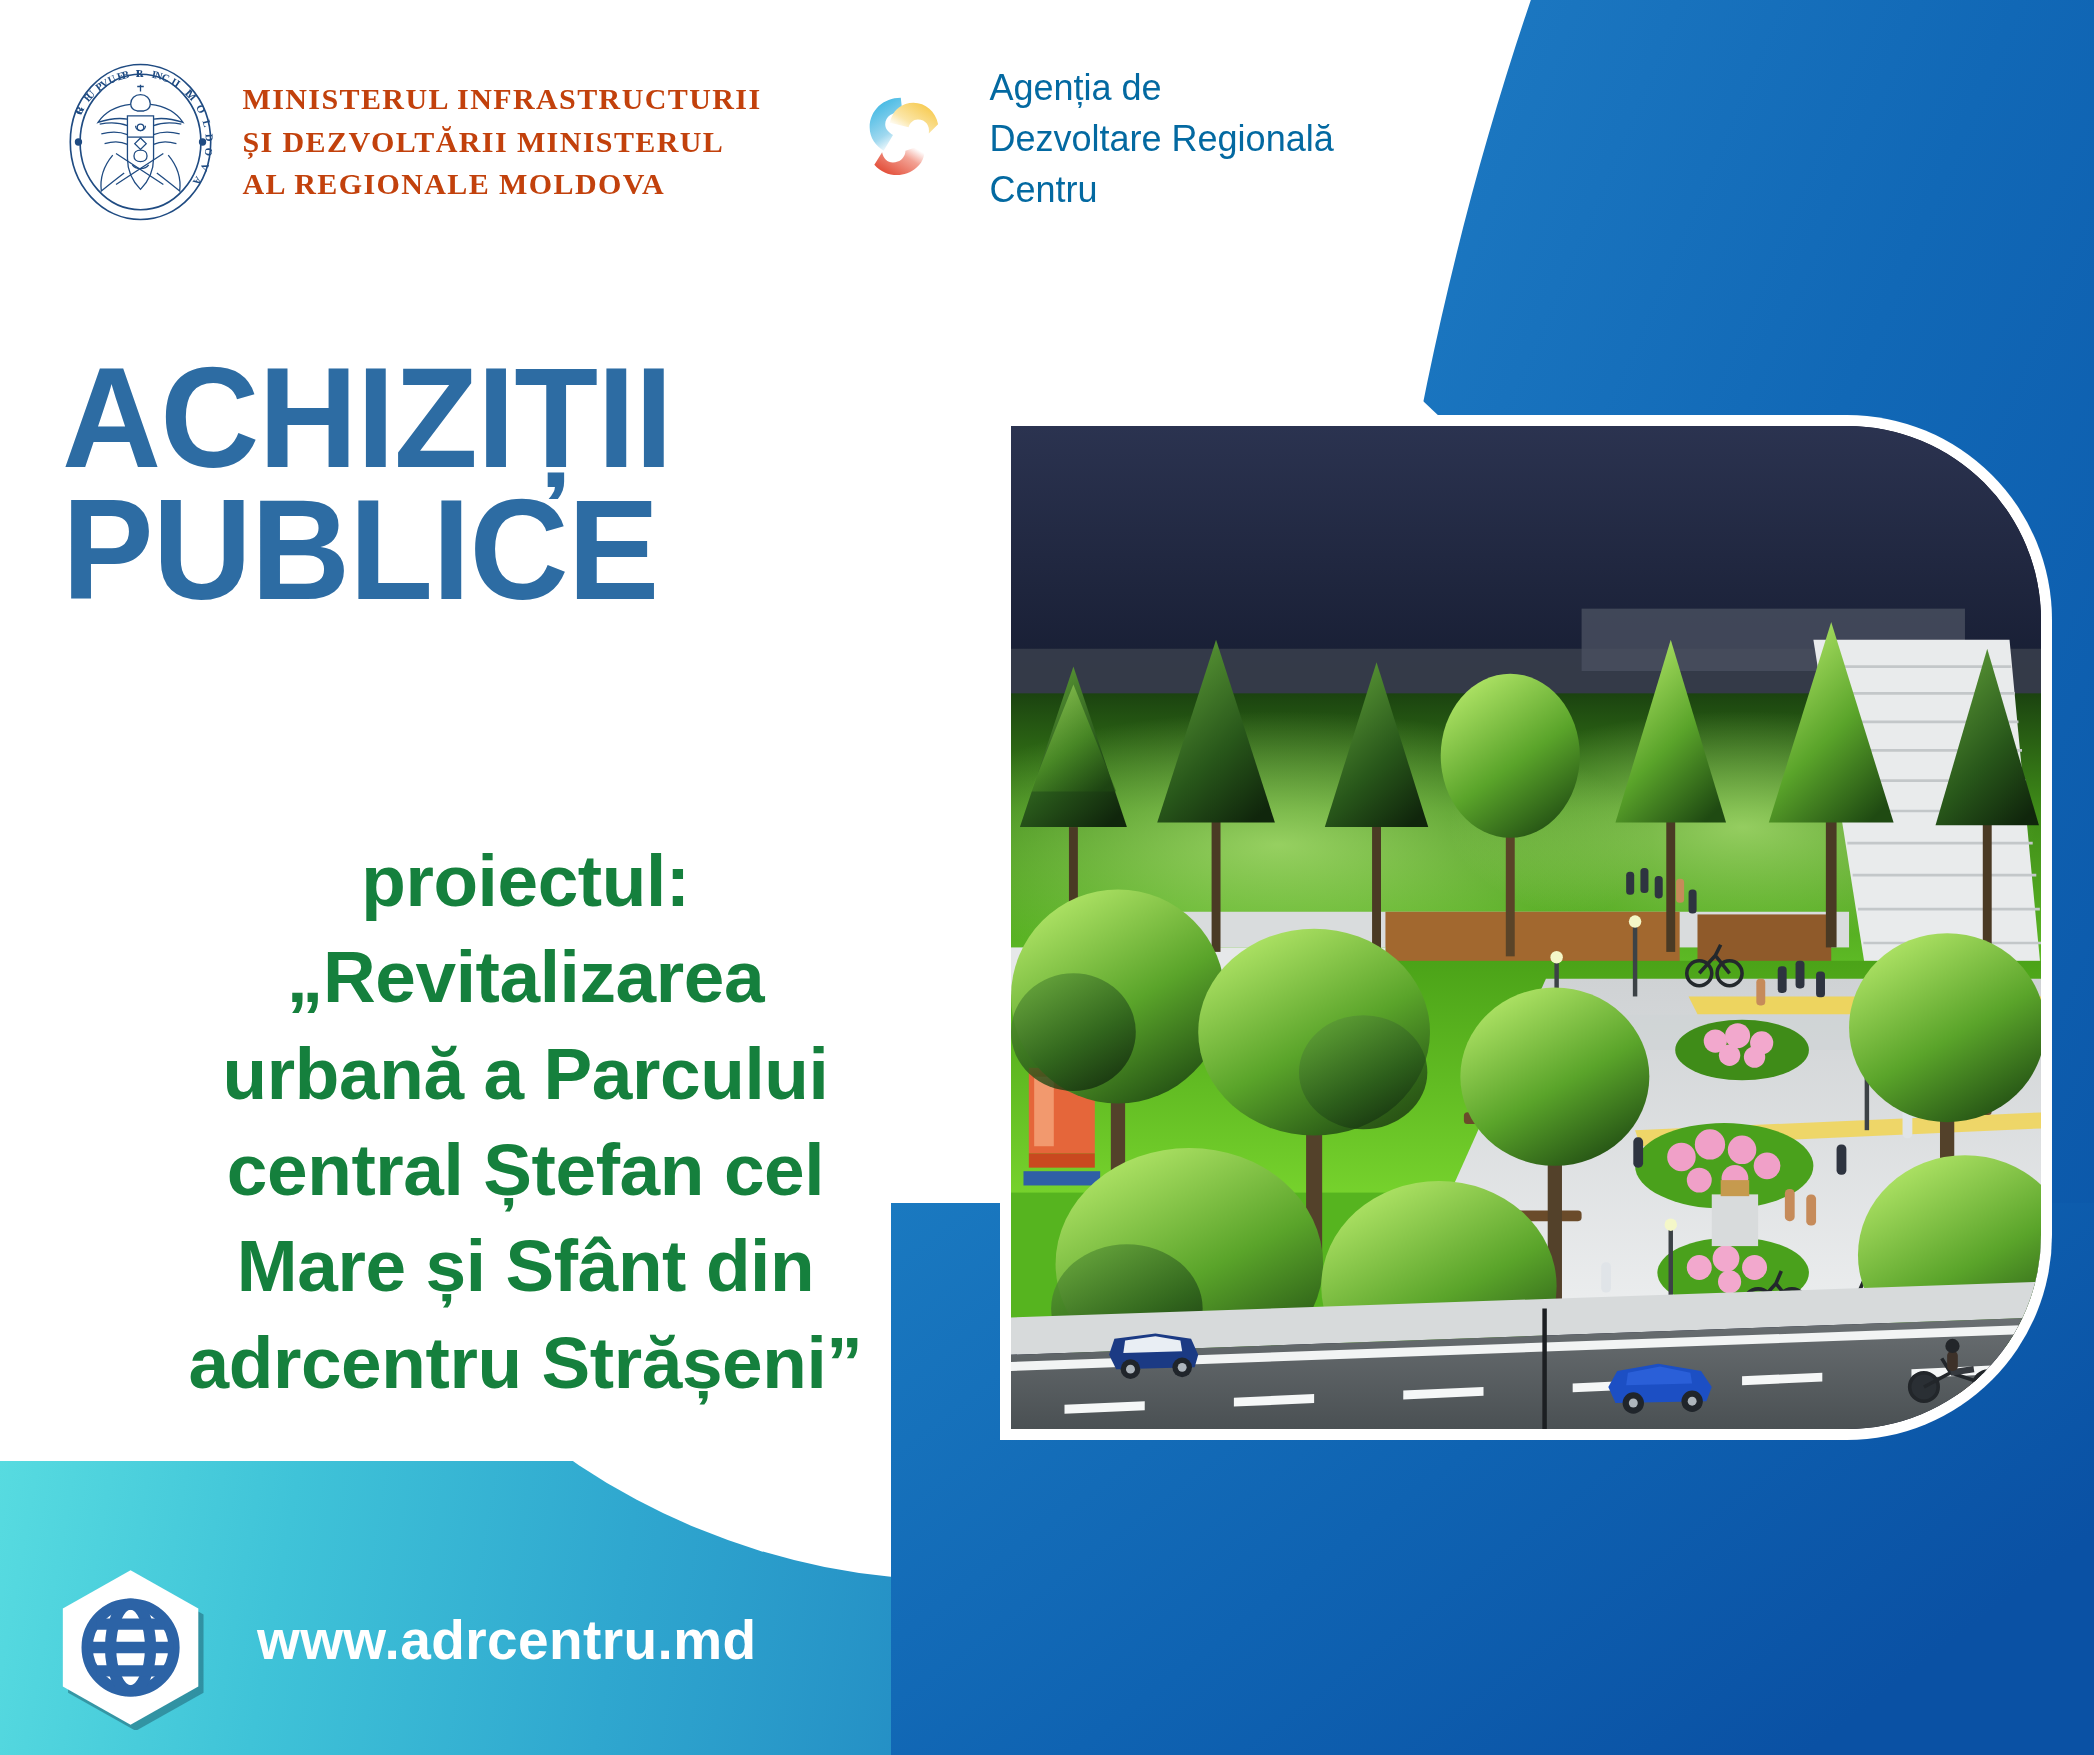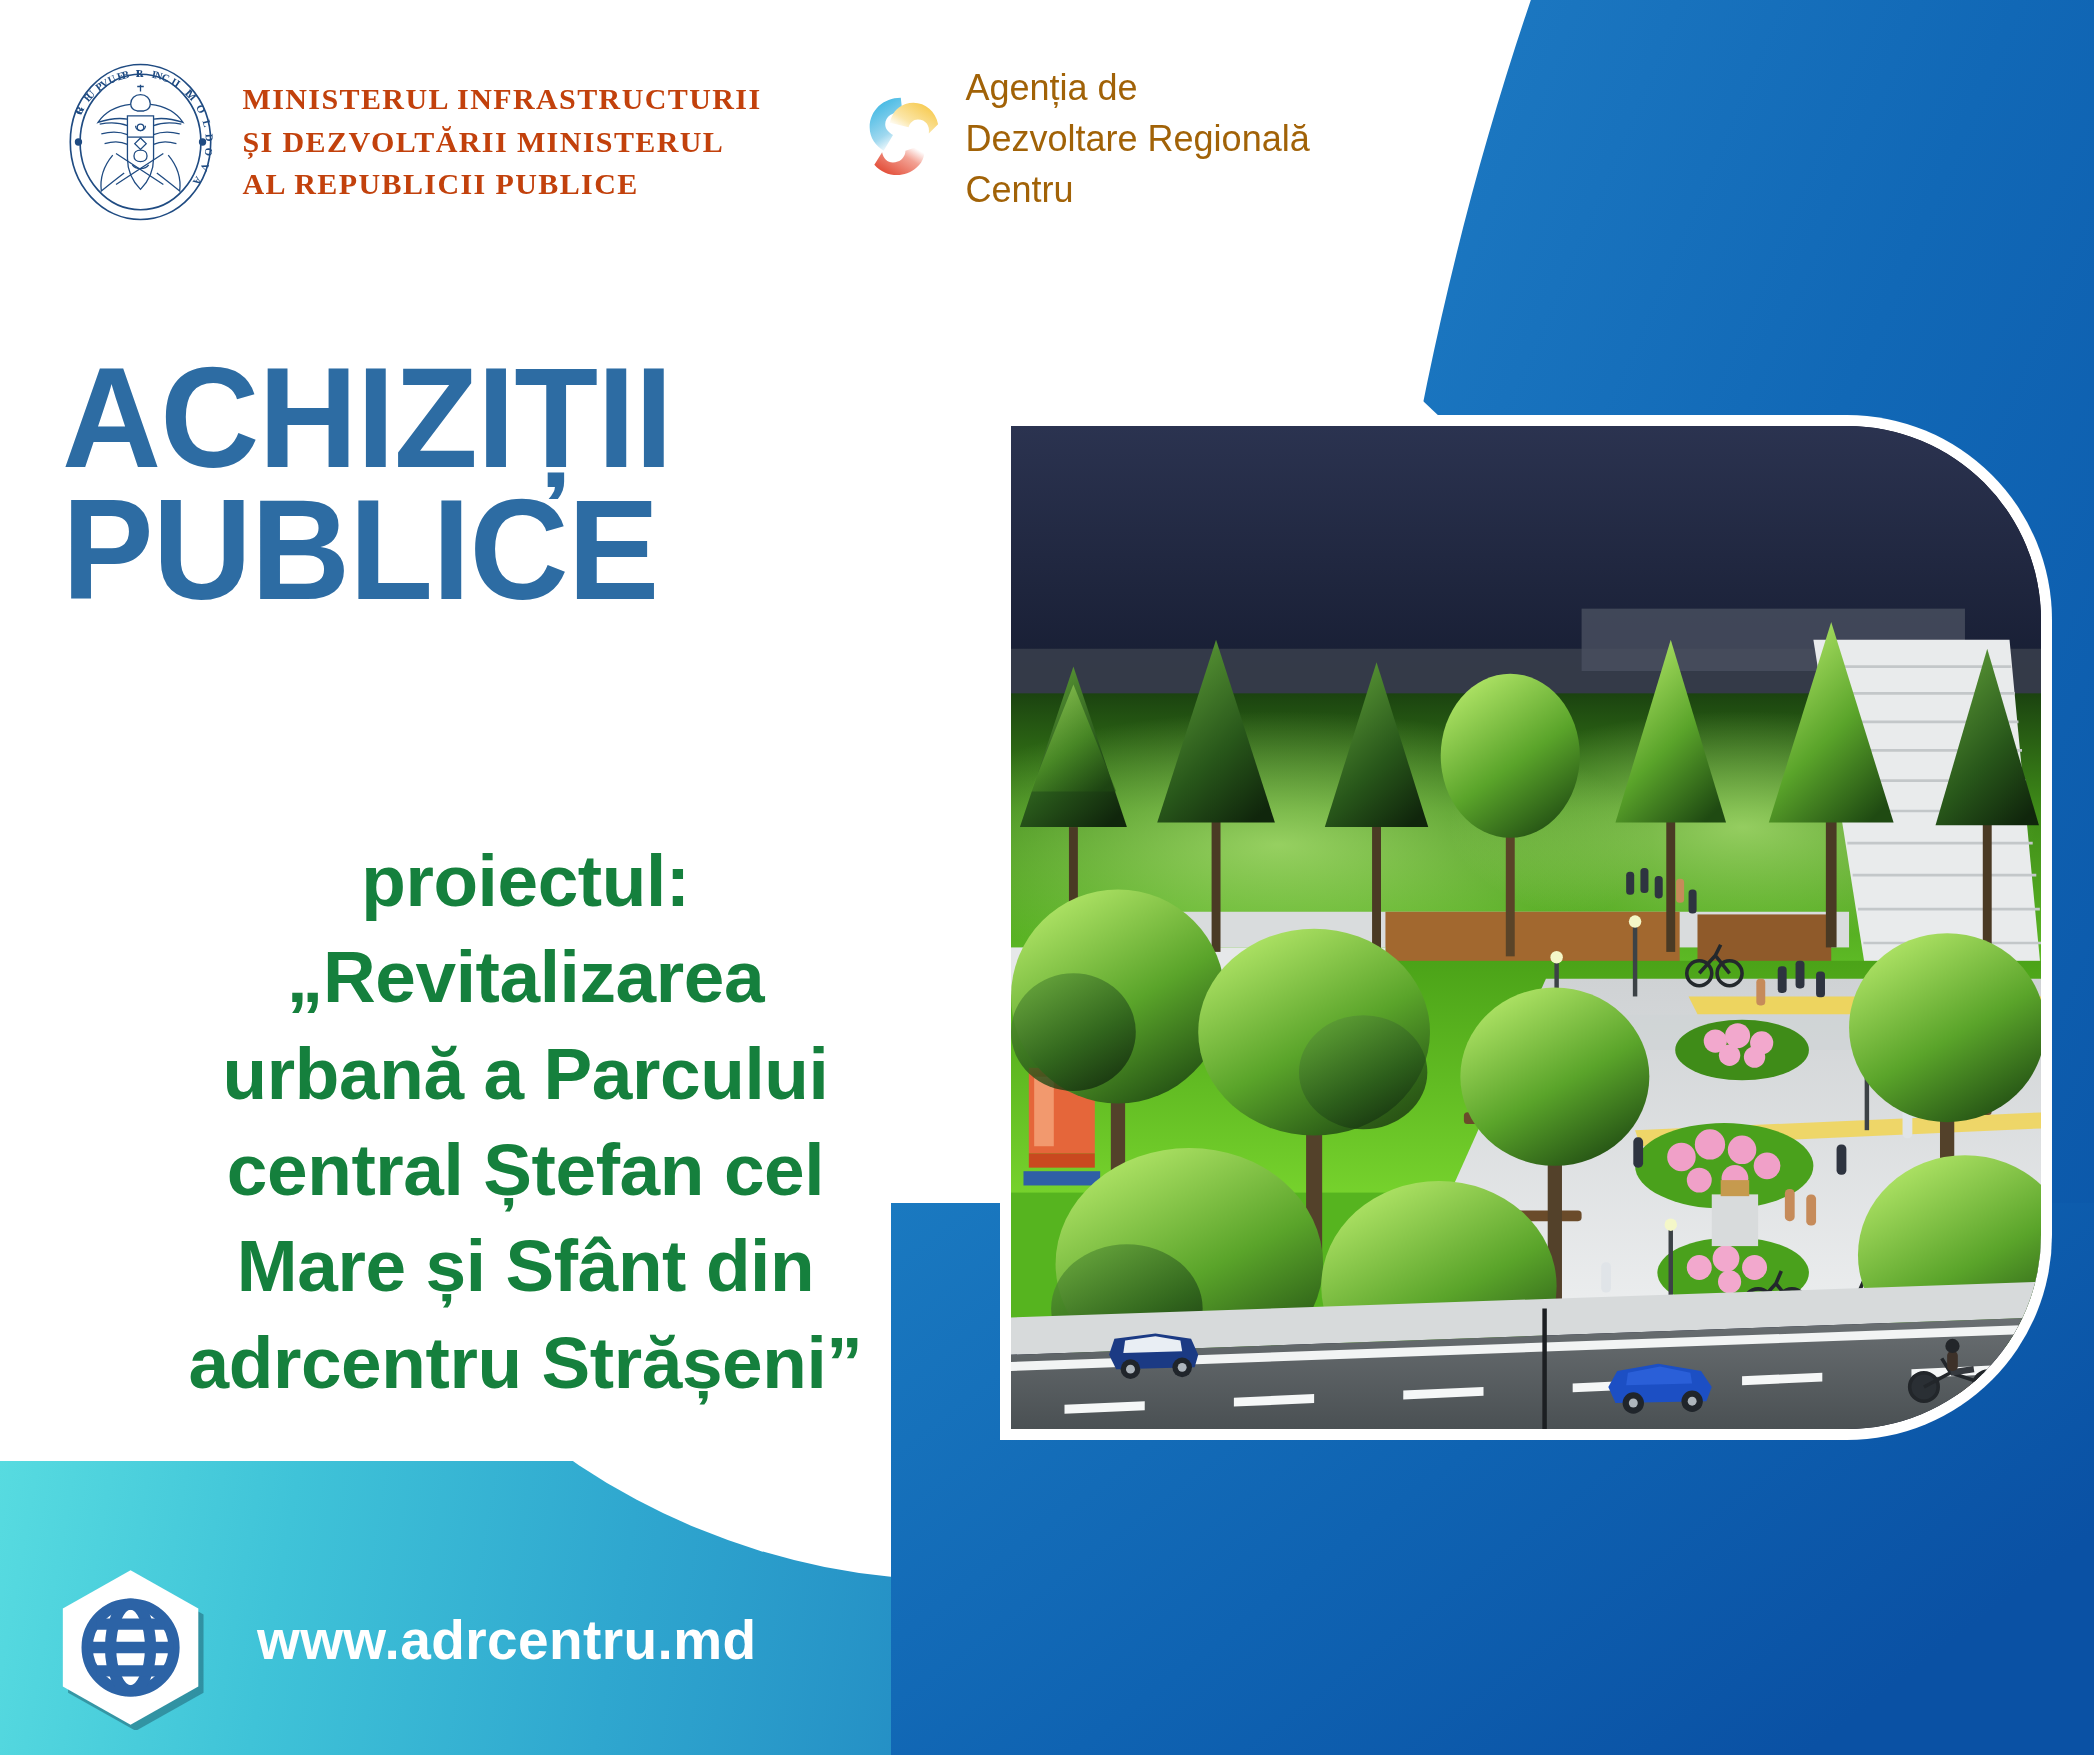--- a/index.html
+++ b/index.html
@@ -74,22 +74,22 @@
     font-family: "Liberation Serif", serif;
     font-weight: bold;
     font-size: 30px;
     line-height: 1.42;
     letter-spacing: 1.4px;
   }
   .gov-text div { white-space: nowrap; }
 
   .adr-mark { width: 94px; height: 98px; flex: 0 0 auto; }
   .adr-text {
-    margin-left: 12px;
-    color: #a16207;
+    margin-left: 36px;
+    color: #0369a1;
     font-size: 36px;
     line-height: 1.42;
     font-weight: 400;
   }
   .adr-text div { white-space: nowrap; }
 
   
   .headline {
     position: absolute;
     top: 352px;
@@ -255,21 +255,21 @@
           <path d="M90,108 c-5,0 -8,3 -8,7 c0,4 3,7 8,7 c5,0 8,-3 8,-7 c0,-4 -3,-7 -8,-7 z"></path>
           <path d="M80,126 C84,132 96,132 100,126"></path>
           <path d="M56,114 C46,126 40,142 42,158 C52,150 62,142 70,136"></path>
           <path d="M124,114 C134,126 140,142 138,158 C128,150 118,142 110,136"></path>
           <path d="M60,150 L118,112 M60,112 L118,150"></path>
         </g>
       </svg>
       <div class="gov-text">
         <div>MINISTERUL INFRASTRUCTURII</div>
         <div>ȘI DEZVOLTĂRII MINISTERUL</div>
-        <div>AL REPUBLICII PUBLICE</div>
+        <div>AL REGIONALE MOLDOVA</div>
       </div>
     </div>
 
     <div class="logo-block">
       <svg class="adr-mark" viewBox="0 0 120 126">
         <defs>
           <linearGradient id="gBlue" x1="0.2" y1="0" x2="0.6" y2="1">
             <stop offset="0%" stop-color="#35b4e2"></stop>
             <stop offset="70%" stop-color="#9fd8ef"></stop>
             <stop offset="100%" stop-color="#ffffff"></stop>

